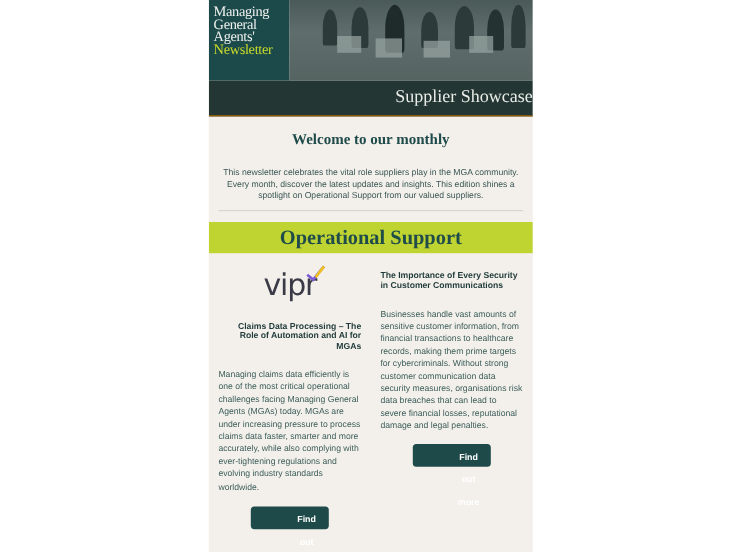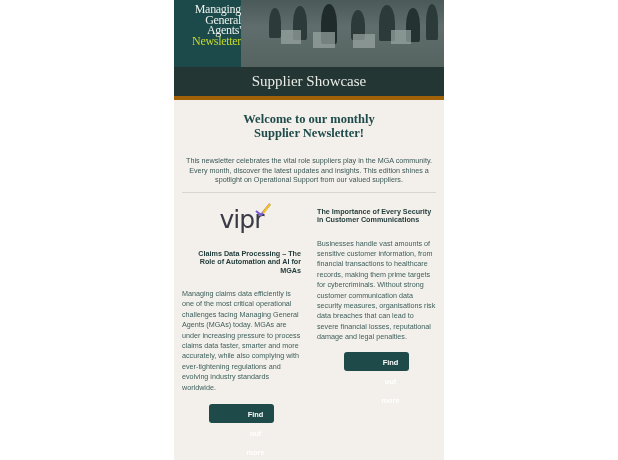--- a/index.html
+++ b/index.html
@@ -1,24 +1,24 @@
 <!DOCTYPE html>
 <html><head>
 <meta charset="utf-8">
 <style>
   html, body { margin:0; padding:0; background:#ffffff; }
   body { width:618px; height:460px; overflow:hidden; position:relative; font-family:"Liberation Sans", sans-serif; }
   .email { position:absolute; left:174px; top:0; width:270px; height:460px; background:#f3f0eb; overflow:hidden; }
   .hero { position:relative; height:67px; display:flex; }
-  .hero-logo { width:67px; height:67px; background:#1c4a4a; padding:4px 0 0 4px; box-sizing:border-box; font-family:"Liberation Serif", serif; font-size:12px; line-height:10.5px; color:#eef1ee; letter-spacing:-0.3px;text-align:right; }
+  .hero-logo { width:67px; height:67px; background:#1c4a4a; padding:4px 0 0 4px; box-sizing:border-box; font-family:"Liberation Serif", serif; font-size:12px; line-height:10.5px; color:#eef1ee; letter-spacing:-0.3px; }
   .hero-logo .accent { color:#c6d92a; }
   .hero-photo { flex:1; background:linear-gradient(180deg,#4a5a58 0%,#5f6e6c 40%,#556361 100%); position:relative; overflow:hidden; }
   .hero-photo .p { position:absolute; border-radius:50% 50% 10% 10%; background:#2c3a39; }
   .hero-photo .c { position:absolute; background:#9aa6a4; opacity:.7; }
-  .showcase { height:29px; background:#233634; color:#e9ece7; font-family:"Liberation Serif", serif; font-size:15px; text-align:center; line-height:29px; border-bottom:4px solid #a16207; }
+  .showcase { height:29px; background:#233634; color:#e9ece7; font-family:"Liberation Serif", serif; font-size:15px; text-align:right; line-height:29px; border-bottom:1px solid #a16207; }
   .welcome { padding:12px 10px 0; text-align:center; }
   .welcome h1 { margin:0; font-family:"Liberation Serif", serif; font-weight:bold; font-size:12.5px; line-height:14px; color:#1f4b4b; }
   .welcome p { margin:16px 0 0; font-size:7.2px; line-height:9.6px; color:#3b5755; }
   .rule { height:1px; background:#d8d5d0; margin:7px 8px 0; }
   .section-bar { margin-top:9px; height:26px; background:#bfd431; text-align:center; font-family:"Liberation Serif", serif; font-weight:bold; font-size:17px; line-height:26px; color:#1f4b4b; }
   .cols { display:flex; }
   .col { width:135px; box-sizing:border-box; padding:0 8px; position:relative; }
   .logo-vipr { height:38px; margin:12px 0 0; display:flex; justify-content:center; align-items:flex-start; font-family:"DejaVu Sans", sans-serif; font-size:25px; color:#3a3b46; letter-spacing:-1px; position:relative; }
   .art-title { font-size:7.2px; font-weight:bold; color:#1f3a39; line-height:8.4px; margin-top:8px; }
   .art-body { font-size:7.2px; line-height:10.4px; color:#3d5e5b; margin-top:14px; }
@@ -47,26 +47,26 @@
       <div class="c" style="left:72px;top:32px;width:22px;height:16px;"></div>
       <div class="c" style="left:112px;top:34px;width:22px;height:14px;"></div>
       <div class="c" style="left:150px;top:30px;width:20px;height:14px;"></div>
     </div>
   </div>
   <div class="showcase">Supplier Showcase</div>
 
   <div class="welcome">
     <h1>
       <span>Welcome to our monthly</span><br>
-      <span>Supplier Newsletter!</span>
     </h1>
     <p>This newsletter celebrates the vital role suppliers play in the MGA community. Every month, discover the latest updates and insights. This edition shines a spotlight on Operational Support from our valued suppliers.</p>
   </div>
   <div class="rule"></div>
 
+  <div class="section-bar">Operational Support</div>
 
   <div class="cols">
     <div class="col">
       <div class="logo-vipr">
         <span>vipr</span>
         <svg width="18" height="14" viewBox="0 0 18 14" style="position:absolute;left:72px;top:-2px;">
           <path d="M2 8 L7 12 L16 1" stroke="#7b5bd6" stroke-width="2.2" fill="none"></path>
           <path d="M9 10 L16 1" stroke="#f2c21b" stroke-width="2.2" fill="none"></path>
         </svg>
       </div>

